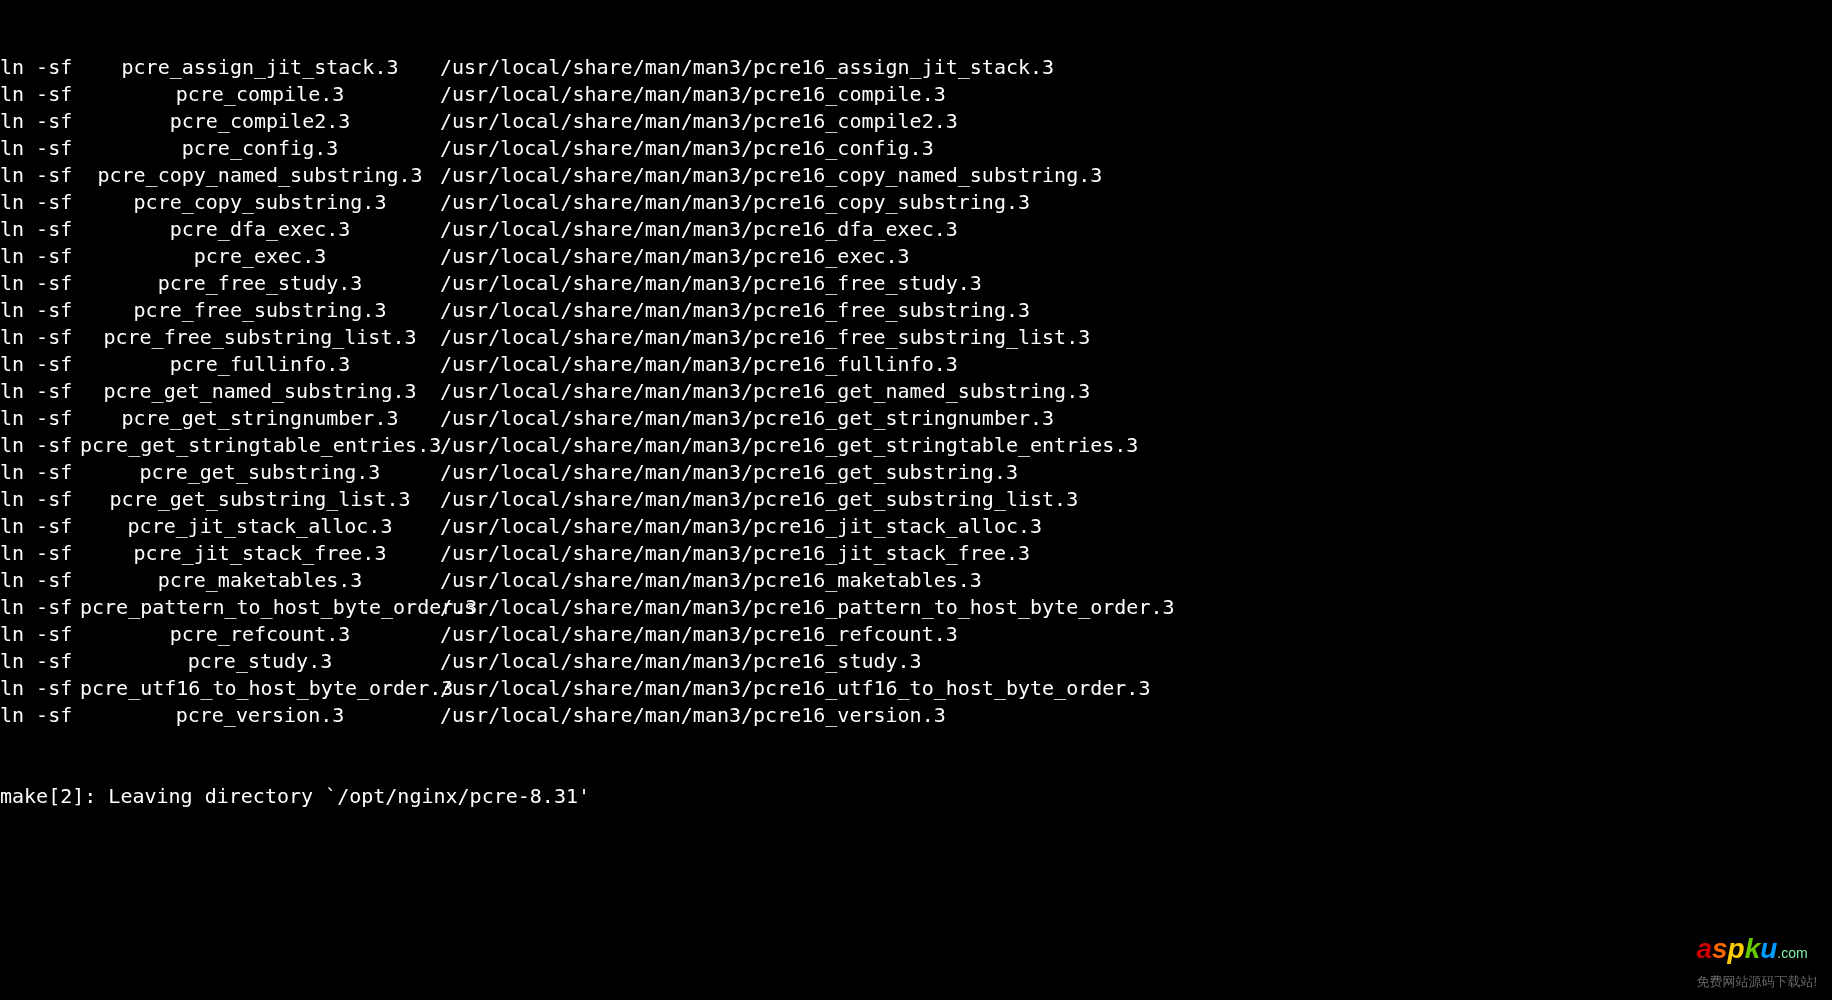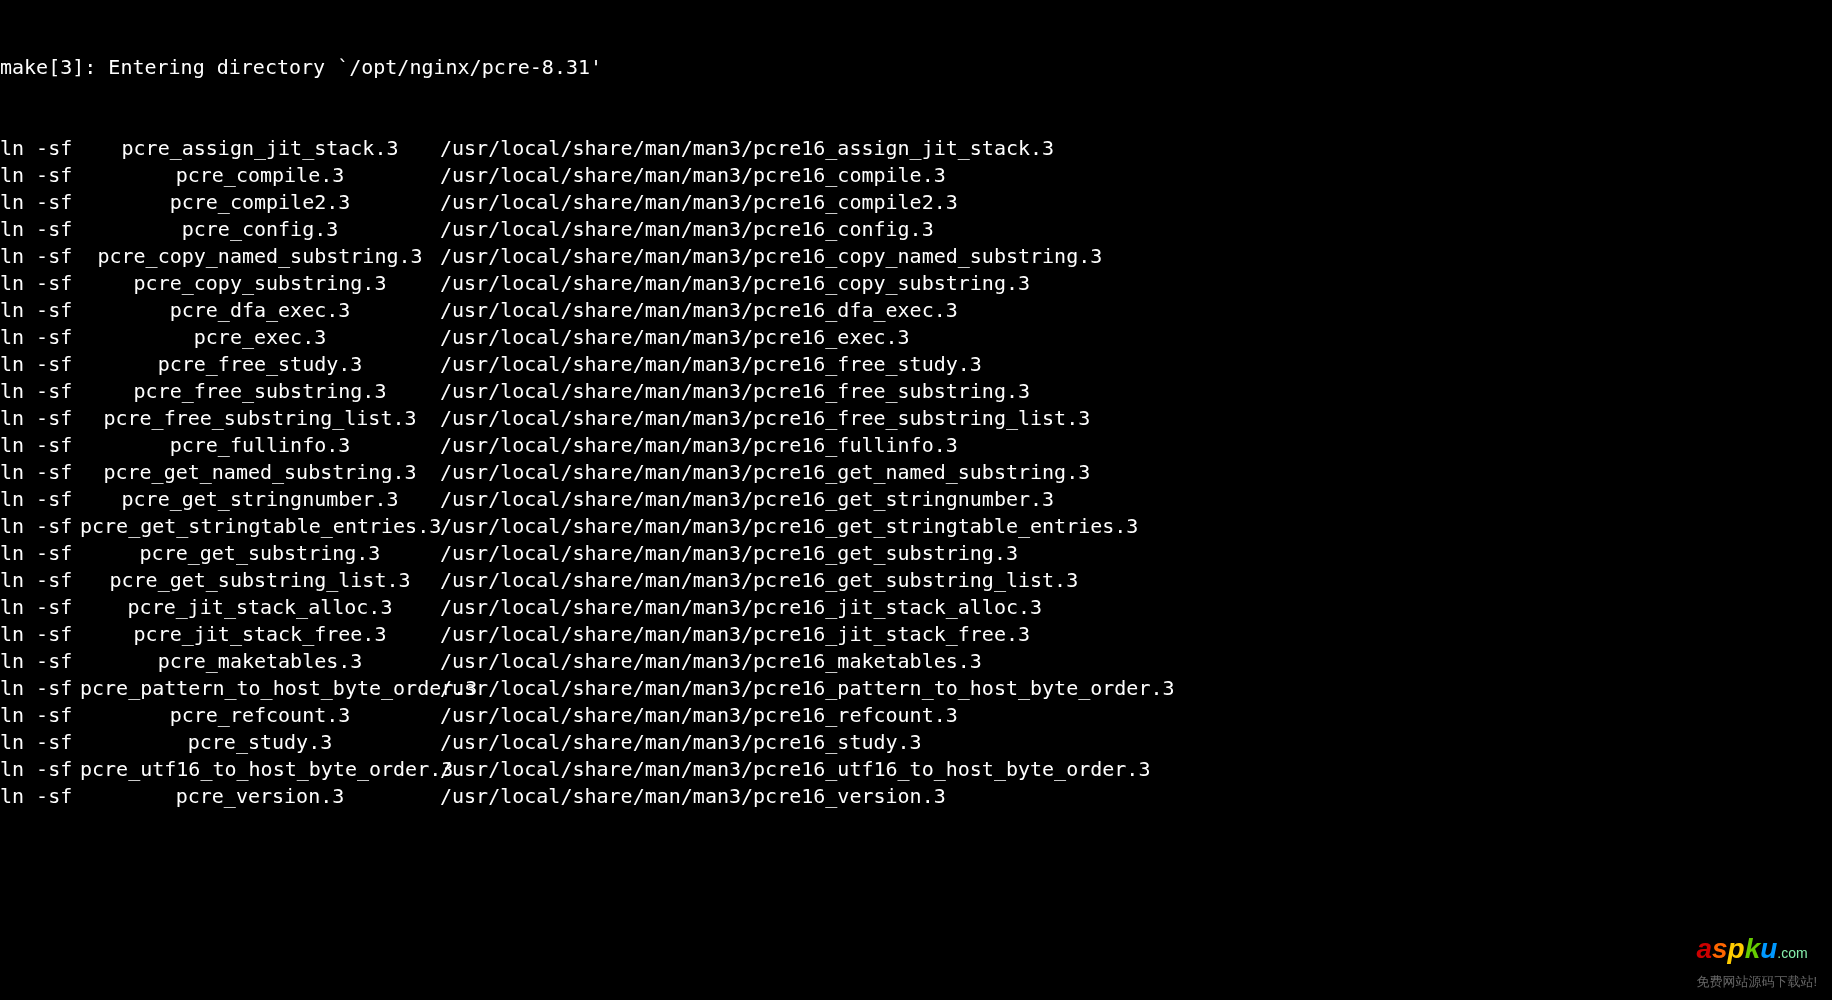--- a/index.html
+++ b/index.html
@@ -48,21 +48,20 @@
     .wm-p { color: #ffcc00; font-size: 28px; }
     .wm-k { color: #66cc00; font-size: 28px; }
     .wm-u { color: #0099ff; font-size: 28px; }
     .wm-com { color: #86efac; font-size: 14px; font-style: normal; font-weight: normal; }
     .wm-sub { color: #666666; font-size: 13px; font-style: normal; font-weight: normal; display: block; text-align: right; margin-top: -4px;}
   </style>
 </head>
 <body>
 
 <div class="terminal">
-  <span class="line">make[3]: Entering directory `/opt/nginx/pcre-8.31'</span>
   <div id="link-lines"><span class="line"><span class="cmd">ln -sf</span><span class="src">pcre_assign_jit_stack.3</span><span>/usr/local/share/man/man3/pcre16_assign_jit_stack.3</span></span><span class="line"><span class="cmd">ln -sf</span><span class="src">pcre_compile.3</span><span>/usr/local/share/man/man3/pcre16_compile.3</span></span><span class="line"><span class="cmd">ln -sf</span><span class="src">pcre_compile2.3</span><span>/usr/local/share/man/man3/pcre16_compile2.3</span></span><span class="line"><span class="cmd">ln -sf</span><span class="src">pcre_config.3</span><span>/usr/local/share/man/man3/pcre16_config.3</span></span><span class="line"><span class="cmd">ln -sf</span><span class="src">pcre_copy_named_substring.3</span><span>/usr/local/share/man/man3/pcre16_copy_named_substring.3</span></span><span class="line"><span class="cmd">ln -sf</span><span class="src">pcre_copy_substring.3</span><span>/usr/local/share/man/man3/pcre16_copy_substring.3</span></span><span class="line"><span class="cmd">ln -sf</span><span class="src">pcre_dfa_exec.3</span><span>/usr/local/share/man/man3/pcre16_dfa_exec.3</span></span><span class="line"><span class="cmd">ln -sf</span><span class="src">pcre_exec.3</span><span>/usr/local/share/man/man3/pcre16_exec.3</span></span><span class="line"><span class="cmd">ln -sf</span><span class="src">pcre_free_study.3</span><span>/usr/local/share/man/man3/pcre16_free_study.3</span></span><span class="line"><span class="cmd">ln -sf</span><span class="src">pcre_free_substring.3</span><span>/usr/local/share/man/man3/pcre16_free_substring.3</span></span><span class="line"><span class="cmd">ln -sf</span><span class="src">pcre_free_substring_list.3</span><span>/usr/local/share/man/man3/pcre16_free_substring_list.3</span></span><span class="line"><span class="cmd">ln -sf</span><span class="src">pcre_fullinfo.3</span><span>/usr/local/share/man/man3/pcre16_fullinfo.3</span></span><span class="line"><span class="cmd">ln -sf</span><span class="src">pcre_get_named_substring.3</span><span>/usr/local/share/man/man3/pcre16_get_named_substring.3</span></span><span class="line"><span class="cmd">ln -sf</span><span class="src">pcre_get_stringnumber.3</span><span>/usr/local/share/man/man3/pcre16_get_stringnumber.3</span></span><span class="line"><span class="cmd">ln -sf</span><span class="src">pcre_get_stringtable_entries.3</span><span>/usr/local/share/man/man3/pcre16_get_stringtable_entries.3</span></span><span class="line"><span class="cmd">ln -sf</span><span class="src">pcre_get_substring.3</span><span>/usr/local/share/man/man3/pcre16_get_substring.3</span></span><span class="line"><span class="cmd">ln -sf</span><span class="src">pcre_get_substring_list.3</span><span>/usr/local/share/man/man3/pcre16_get_substring_list.3</span></span><span class="line"><span class="cmd">ln -sf</span><span class="src">pcre_jit_stack_alloc.3</span><span>/usr/local/share/man/man3/pcre16_jit_stack_alloc.3</span></span><span class="line"><span class="cmd">ln -sf</span><span class="src">pcre_jit_stack_free.3</span><span>/usr/local/share/man/man3/pcre16_jit_stack_free.3</span></span><span class="line"><span class="cmd">ln -sf</span><span class="src">pcre_maketables.3</span><span>/usr/local/share/man/man3/pcre16_maketables.3</span></span><span class="line"><span class="cmd">ln -sf</span><span class="src">pcre_pattern_to_host_byte_order.3</span><span>/usr/local/share/man/man3/pcre16_pattern_to_host_byte_order.3</span></span><span class="line"><span class="cmd">ln -sf</span><span class="src">pcre_refcount.3</span><span>/usr/local/share/man/man3/pcre16_refcount.3</span></span><span class="line"><span class="cmd">ln -sf</span><span class="src">pcre_study.3</span><span>/usr/local/share/man/man3/pcre16_study.3</span></span><span class="line"><span class="cmd">ln -sf</span><span class="src">pcre_utf16_to_host_byte_order.3</span><span>/usr/local/share/man/man3/pcre16_utf16_to_host_byte_order.3</span></span><span class="line"><span class="cmd">ln -sf</span><span class="src">pcre_version.3</span><span>/usr/local/share/man/man3/pcre16_version.3</span></span></div>
-  <div id="footer-lines"></div>
+  <div id="footer-lines"><span class="line">make[2]: Leaving directory `/opt/nginx/pcre-8.31'</span></div>
 </div>
 
 <div class="watermark">
   <span class="wm-a">a</span><span class="wm-s">s</span><span class="wm-p">p</span><span class="wm-k">k</span><span class="wm-u">u</span><span class="wm-com">.com</span>
   <span class="wm-sub">免费网站源码下载站!</span>
 </div>
 
 </body></html>

